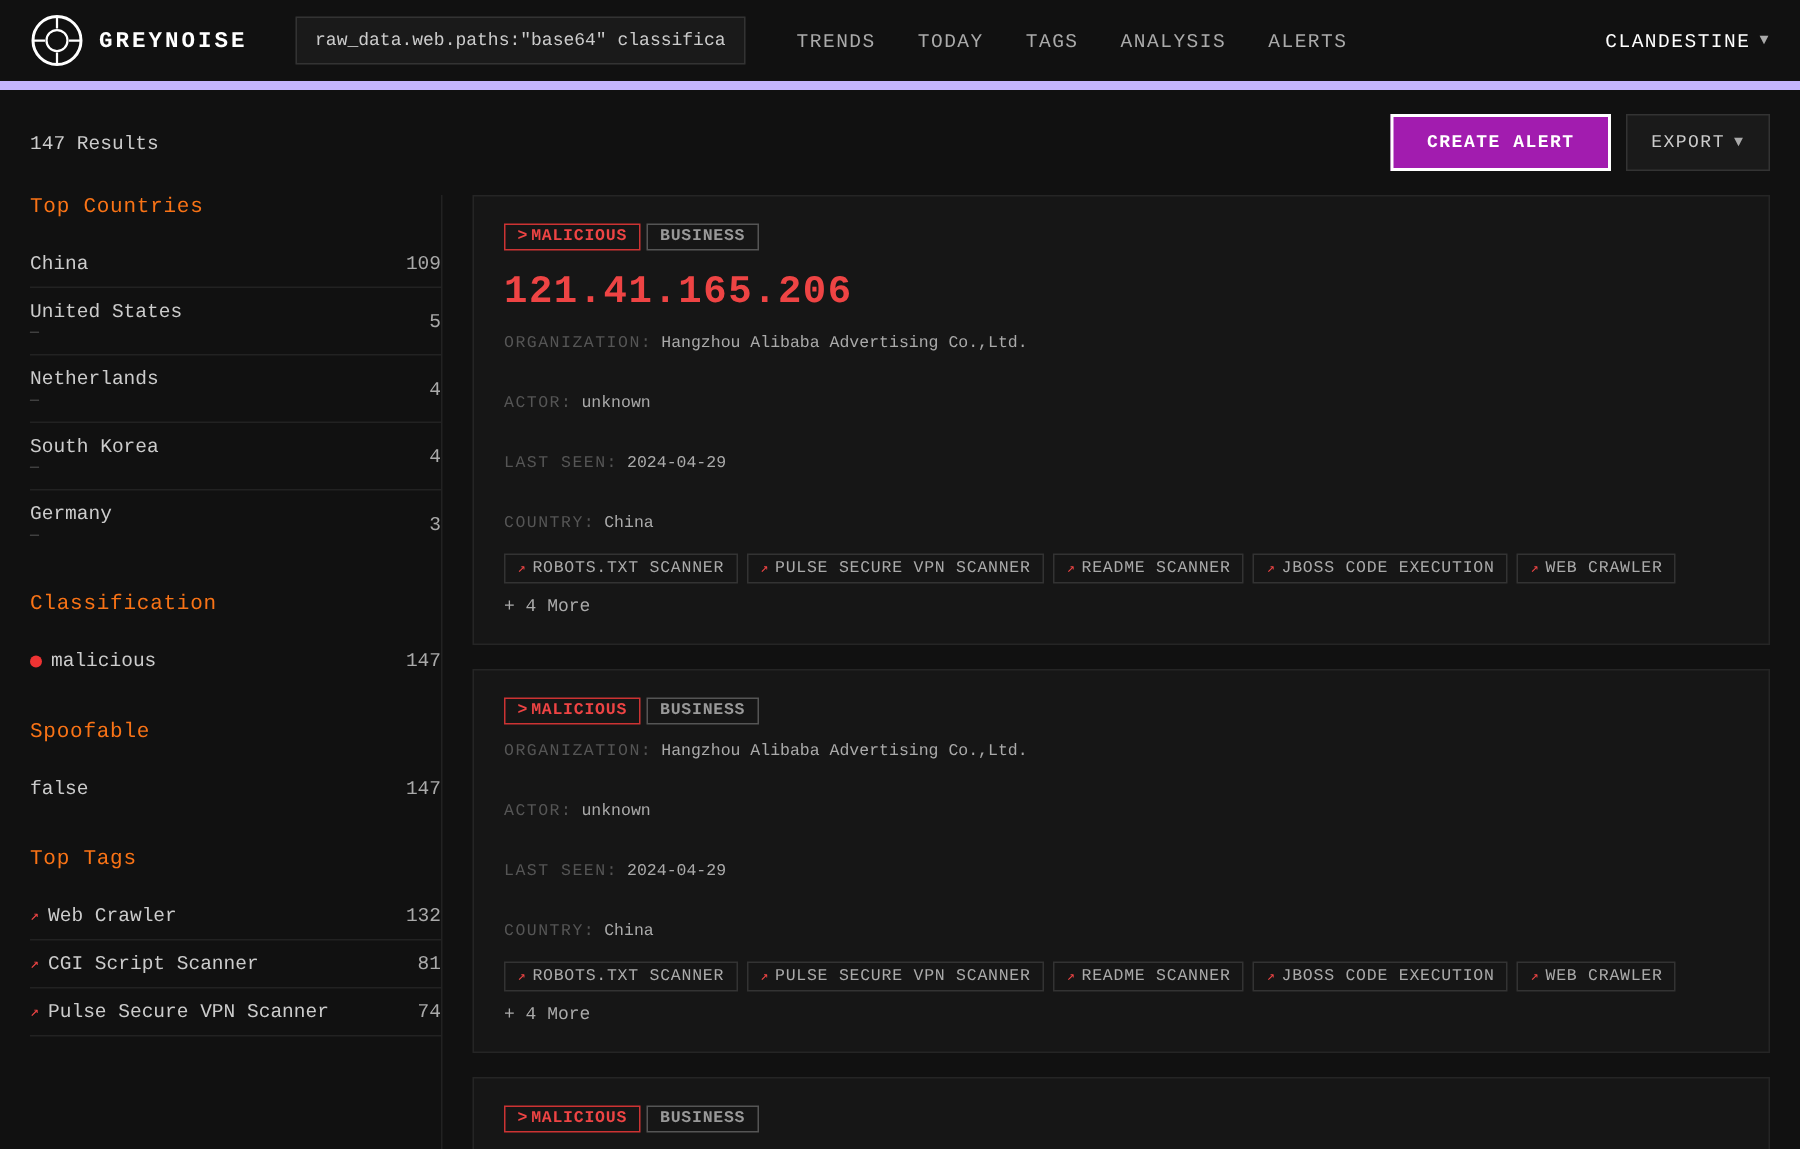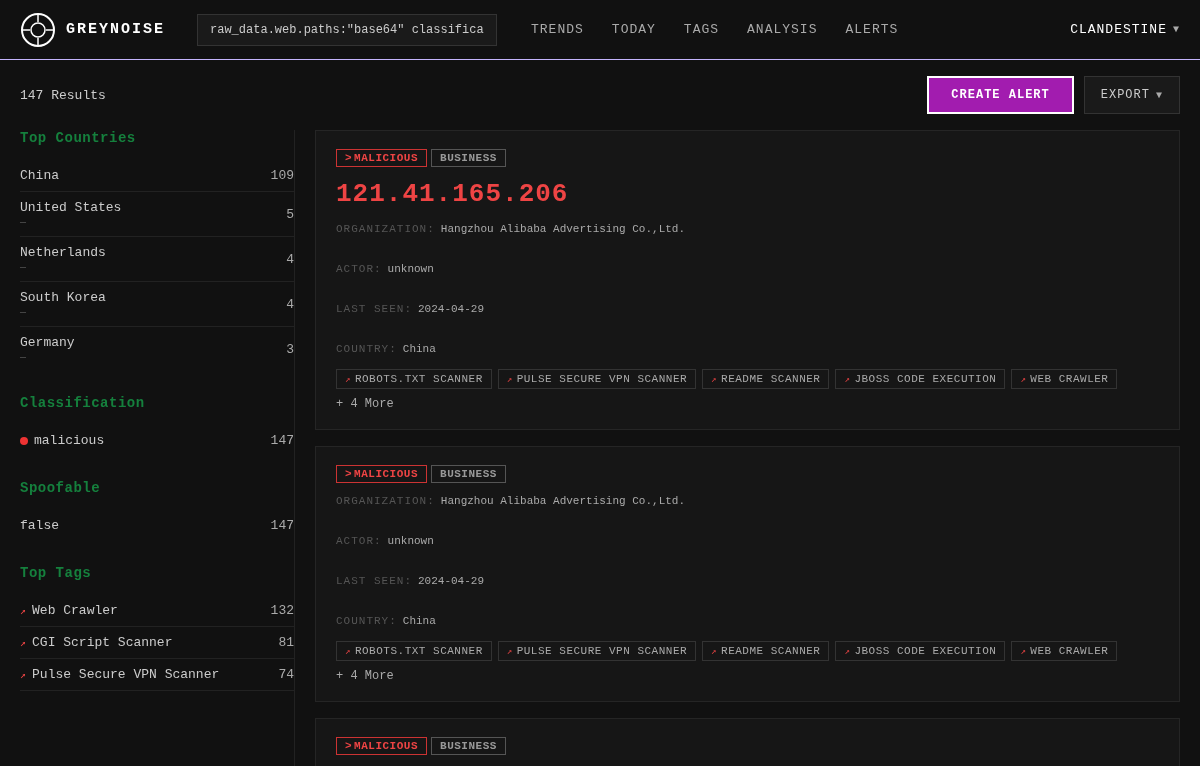--- a/index.html
+++ b/index.html
@@ -12,21 +12,21 @@
       overflow-x: hidden;
     }
 
     
     .header {
       background: #111;
       display: flex;
       align-items: center;
       height: 60px;
       padding: 0 20px;
-      border-bottom: 1px solid #c4b5fd;
+      border-bottom: 6px solid #c4b5fd;
       gap: 24px;
     }
     .logo-area {
       display: flex;
       align-items: center;
       gap: 10px;
       margin-right: 8px;
     }
     .logo-icon {
       width: 36px;
@@ -110,23 +110,23 @@
       width: 295px;
       min-width: 295px;
       background: #111;
       padding: 0 0 20px 20px;
       border-right: 1px solid #222;
     }
     .sidebar-section {
       margin-bottom: 24px;
     }
     .sidebar-section-title {
-      color: #15803d;
+      color: #f97316;
       font-size: 14px;
-      font-weight: bold;
+      font-weight: normal;
       margin-bottom: 14px;
       letter-spacing: 0.5px;
     }
     .sidebar-row {
       display: flex;
       align-items: center;
       justify-content: space-between;
       padding: 8px 0;
       border-bottom: 1px solid #222;
     }

